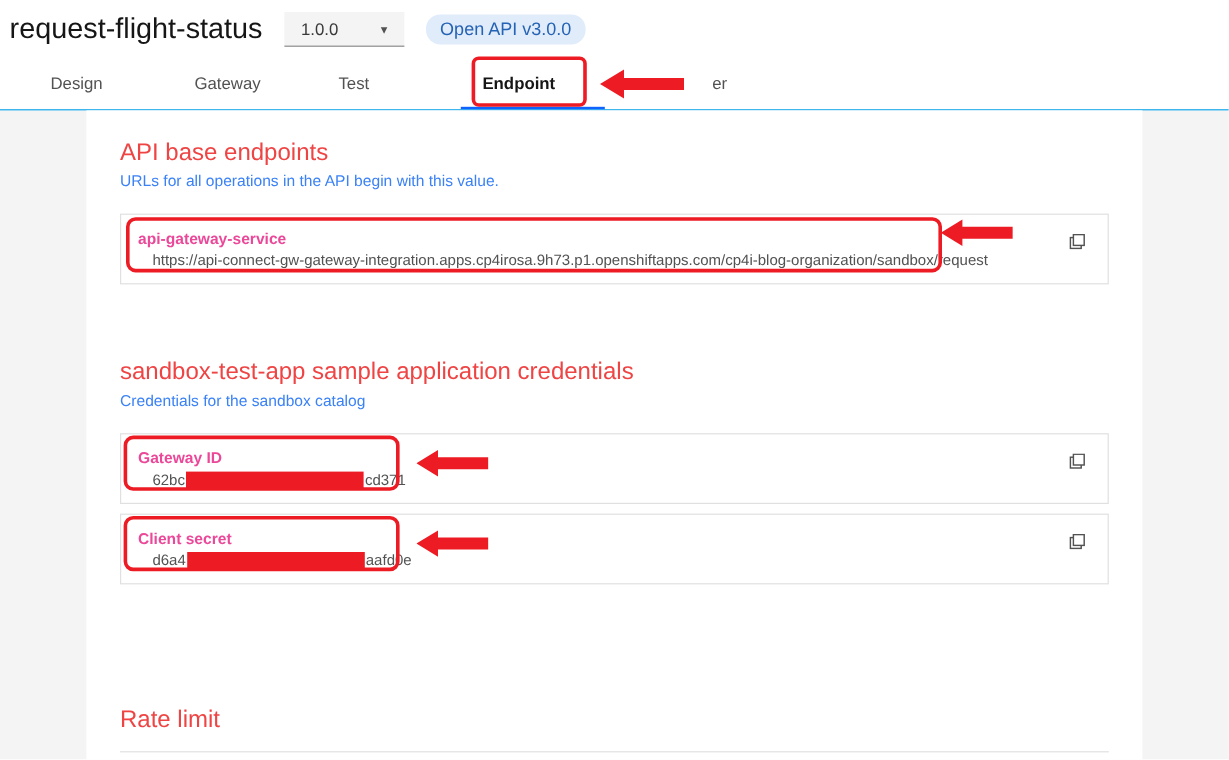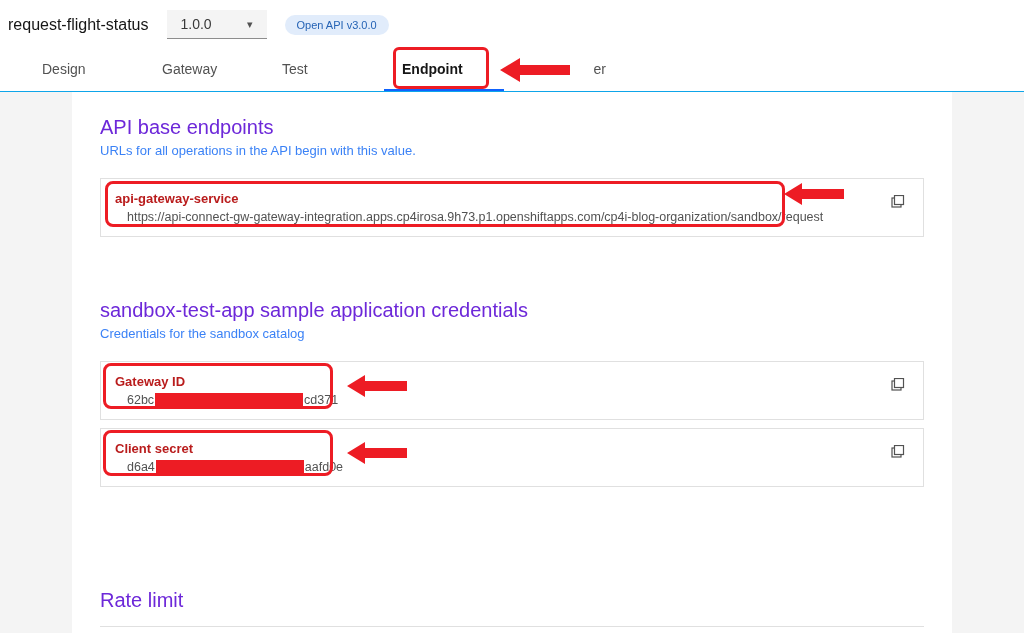--- a/index.html
+++ b/index.html
@@ -12,21 +12,21 @@
       font-size: 14px;
       color: #161616;
     }
     .header-row {
       display: flex;
       align-items: center;
       padding: 10px 8px;
       gap: 18px;
     }
     .api-title {
-      font-size: 16px;
+      font-size: 24px;
       color: #161616;
       font-weight: 400;
     }
     .version-select {
       display: flex;
       align-items: center;
       justify-content: space-between;
       border-bottom: 1px solid #8d8d8d;
       padding: 6px 14px;
       width: 100px;
@@ -35,21 +35,21 @@
       font-size: 14px;
       cursor: pointer;
     }
     .chevron {
       font-size: 11px;
       color: #525252;
     }
     .open-api-badge {
       background: #e1ecfb;
       color: #2563b5;
-      font-size: 11px;
+      font-size: 15px;
       padding: 4px 12px;
       border-radius: 12px;
     }
     .tabs-row {
       display: flex;
       border-bottom: 1px solid #0ea5e9;
       padding-left: 24px;
       position: relative;
     }
     .tab {
@@ -84,21 +84,21 @@
     .panel {
       background: #fff;
       margin: 0 auto;
       max-width: 880px;
       min-height: 100%;
       padding: 24px 28px 20px 28px;
       position: relative;
     }
     .section-title {
       font-size: 20px;
-      color: #6d28d9;
+      color: #ef4444;
       font-weight: 400;
       margin-bottom: 4px;
     }
     .section-desc {
       font-size: 13px;
       color: #3b82f6;
       margin-bottom: 20px;
     }
     .info-box {
       border: 1px solid #e0e0e0;
@@ -106,21 +106,21 @@
       display: flex;
       align-items: flex-start;
       justify-content: space-between;
       position: relative;
       margin-bottom: 8px;
     }
     .info-content { flex: 1; }
     .info-label {
       font-size: 13px;
       font-weight: 600;
-      color: #b91c1c;
+      color: #ec4899;
       margin-bottom: 2px;
     }
     .info-value {
       font-size: 12.5px;
       color: #525252;
       word-break: break-all;
       display: inline-flex;
       align-items: center;
       gap: 0;
       padding-left: 12px;

